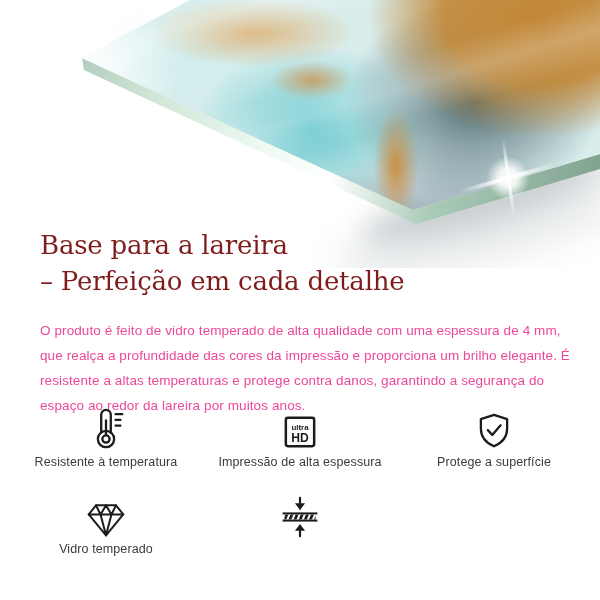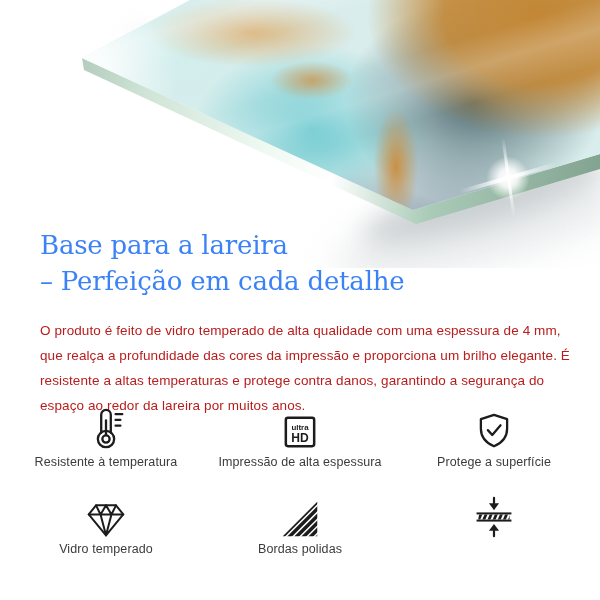--- a/index.html
+++ b/index.html
@@ -43,23 +43,23 @@
   .sparkle .ray-h{left:0;top:48px;width:100px;height:3.5px;
     background:linear-gradient(90deg,rgba(255,255,255,0),#ffffff 45%,#ffffff 55%,rgba(255,255,255,0));
     transform:rotate(-16deg);}
   .sparkle .ray-v{left:48.5px;top:10px;width:3px;height:80px;
     background:linear-gradient(180deg,rgba(255,255,255,0),#ffffff 45%,#ffffff 55%,rgba(255,255,255,0));
     transform:rotate(-8deg);}
   .sparkle .glow{position:absolute;left:28px;top:28px;width:44px;height:44px;border-radius:50%;
     background:radial-gradient(circle, rgba(255,255,255,1) 0%, rgba(255,255,255,.85) 30%, rgba(255,255,255,0) 70%);}
 
   
-  .title{position:absolute;left:40px;top:227px;color:#3b82f6;
+  .title{position:absolute;left:40px;top:227px;color:#7f1d1d;
     font-family:"DejaVu Serif",serif;font-size:26px;line-height:36px;letter-spacing:-0.2px;font-weight:400;}
-  .desc{position:absolute;left:40px;top:306px;width:532px;color:#b91c1c;
+  .desc{position:absolute;left:40px;top:306px;width:532px;color:#ec4899;
     font-size:13.5px;line-height:25px;letter-spacing:0.1px;margin-top:12px;}
 
   
   .features{position:absolute;left:9px;top:402px;width:582px;
     display:grid;grid-template-columns:repeat(3,1fr);row-gap:20px;}
   .feature{display:flex;flex-direction:column;align-items:center;}
   .icon-box{height:50px;display:flex;align-items:flex-end;justify-content:center;}
   .feature .label{margin-top:3px;font-size:12.5px;color:#3b3b3b;letter-spacing:0.1px;text-align:center;}
   .ic{stroke:#1c1c1c;fill:none;stroke-width:2.4;stroke-linecap:round;stroke-linejoin:round;}
   .ic-fill{fill:#1c1c1c;stroke:none;}
@@ -128,40 +128,20 @@
   <div class="feature">
     <div class="icon-box">
       <svg width="44" height="40" viewBox="0 0 48 44">
         <path class="ic" style="stroke-width:2.2" d="M13 7 H35 L43 17 L24 40 L5 17 Z"></path>
         <path class="ic" style="stroke-width:2.2" d="M5 17 H43 M13 7 L18 17 L24 40 M35 7 L30 17 L24 40 M24 7 L18 17 M24 7 L30 17"></path>
       </svg>
     </div>
     <div class="label">Vidro temperado</div>
   </div>
 
-  <div class="feature">
-    <div class="icon-box">
-      <svg width="40" height="40" viewBox="0 0 48 48">
-        <defs>
-            <clipPath id="tri">
-              <path d="M3 45 L45 3 L45 45 Z"></path>
-            </clipPath>
-          </defs>
-        <g clip-path="url(#tri)" stroke="#1c1c1c" stroke-width="4.2">
-          <line x1="-5" y1="53" x2="53" y2="-5"></line>
-          <line x1="3.5" y1="53" x2="53" y2="3.5"></line>
-          <line x1="12" y1="53" x2="53" y2="12"></line>
-          <line x1="20.5" y1="53" x2="53" y2="20.5"></line>
-          <line x1="29" y1="53" x2="53" y2="29"></line>
-          <line x1="37.5" y1="53" x2="53" y2="37.5"></line>
-        </g>
-      </svg>
-    </div>
-    <div class="label">Bordas polidas</div>
-  </div>
 
   <div class="feature">
     <div class="icon-box">
       <svg width="44" height="44" viewBox="0 0 48 48">
         <path class="ic" d="M24 3 V9"></path>
         <path class="ic-fill" d="M18.5 9 H29.5 L24 16.5 Z"></path>
         <path class="ic" d="M24 45 V39"></path>
         <path class="ic-fill" d="M18.5 39 H29.5 L24 31.5 Z"></path>
         <rect class="ic-fill" x="5" y="19" width="38" height="2.2"></rect>
         <rect class="ic-fill" x="5" y="26.8" width="38" height="2.2"></rect>

